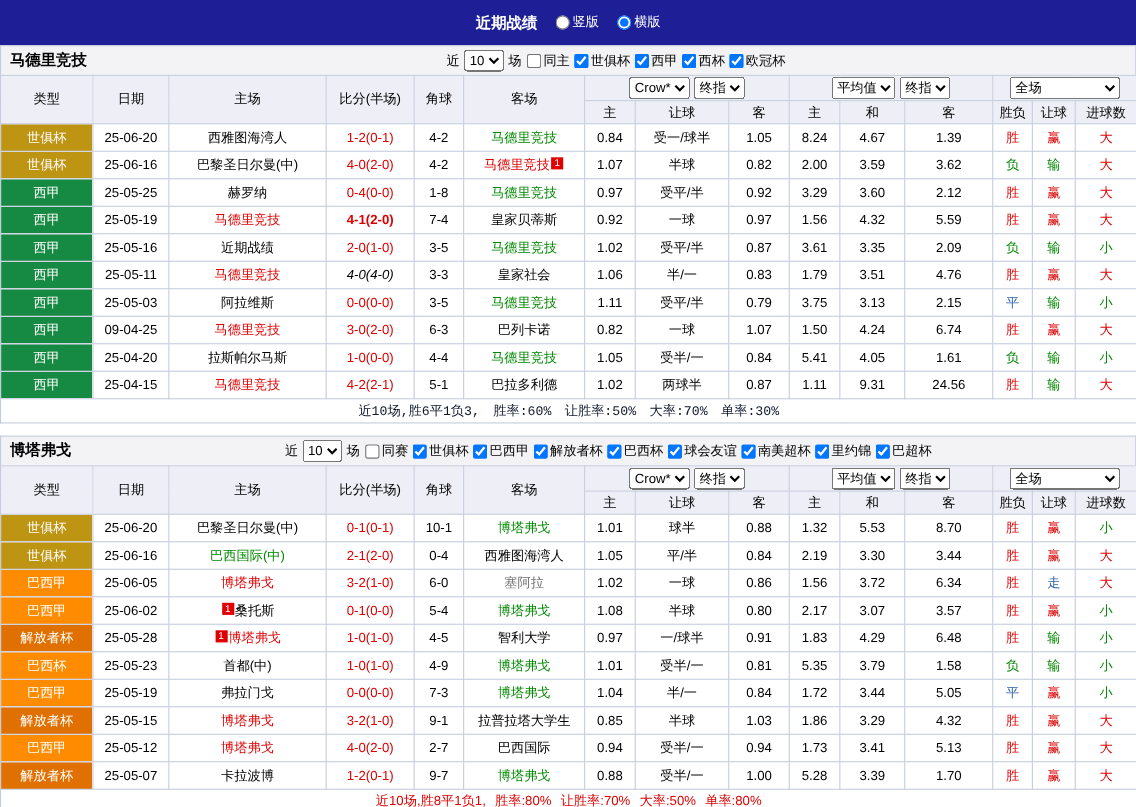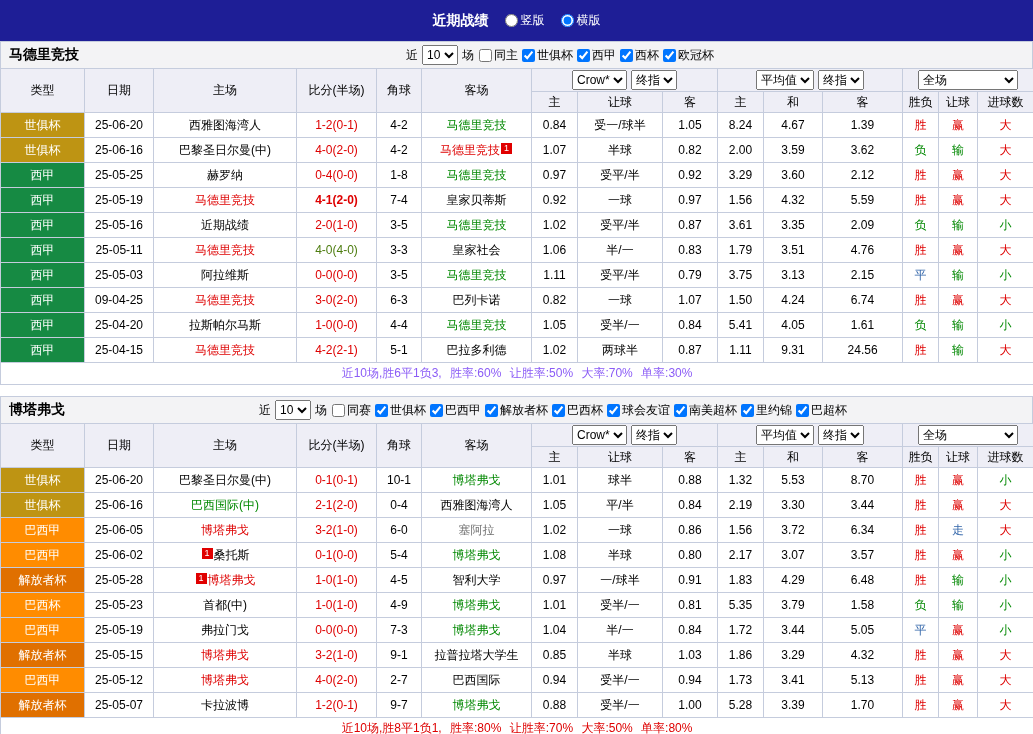--- a/index.html
+++ b/index.html
@@ -226,21 +226,21 @@
             <td data-interactable="false">3.35</td>
             <td data-interactable="false">2.09</td>
             <td data-interactable="false" style="color: rgb(0, 136, 0);">负</td>
             <td data-interactable="false" style="color: rgb(0, 136, 0);">输</td>
             <td data-interactable="false" style="color: rgb(0, 136, 0);">小</td>
           </tr>
           <tr data-interactable="false">
             <td class="type" data-interactable="false" style="background: rgb(22, 138, 67);">西甲</td>
             <td data-interactable="false">25-05-11</td>
             <td class="team" data-interactable="false"><span class="teamlink" data-interactable="true" style="color: rgb(222, 0, 0);">马德里竞技</span></td>
-            <td class="score" data-interactable="false"><span class="scorelink" data-interactable="true" style="color: #4d7c0f;">4-0(4-0)</span></td>
+            <td class="score" data-interactable="false"><span class="scorelink" data-interactable="true" style="color: #000000; font-style: italic;">4-0(4-0)</span></td>
             <td data-interactable="false">3-3</td>
             <td class="team" data-interactable="false"><span class="teamlink" data-interactable="true" style="color: rgb(0, 0, 0);">皇家社会</span></td>
             <td data-interactable="false">1.06</td>
             <td data-interactable="false">半/一</td>
             <td data-interactable="false">0.83</td>
             <td data-interactable="false">1.79</td>
             <td data-interactable="false">3.51</td>
             <td data-interactable="false">4.76</td>
             <td data-interactable="false" style="color: rgb(222, 0, 0);">胜</td>
             <td data-interactable="false" style="color: rgb(222, 0, 0);">赢</td>
@@ -310,21 +310,21 @@
             <td data-interactable="false">1.11</td>
             <td data-interactable="false">9.31</td>
             <td data-interactable="false">24.56</td>
             <td data-interactable="false" style="color: rgb(222, 0, 0);">胜</td>
             <td data-interactable="false" style="color: rgb(0, 136, 0);">输</td>
             <td data-interactable="false" style="color: rgb(222, 0, 0);">大</td>
           </tr>
         </tbody>
         <tfoot>
           <tr data-interactable="false">
-            <td class="summary" data-interactable="false" colspan="15" style="color: #8b5cf6;">近10场,胜6平1负3, 胜率:60% 让胜率:50% 大率:70% 单率:30%</td>
+            <td class="summary" data-interactable="false" colspan="15" style="color: #0f172a; font-family: Liberation Mono, monospace;">近10场,胜6平1负3, 胜率:60% 让胜率:50% 大率:70% 单率:30%</td>
           </tr>
         </tfoot>
       </table>
     </div>
     <div class="section" data-interactable="false">
       <div class="section-head" data-interactable="false">
         <div class="team-name" data-interactable="false">博塔弗戈</div>
         <div class="filters" data-interactable="false">
           <span class="flabel" data-interactable="false">近</span>
           <select class="count-select" data-interactable="true"><option>10</option></select>

